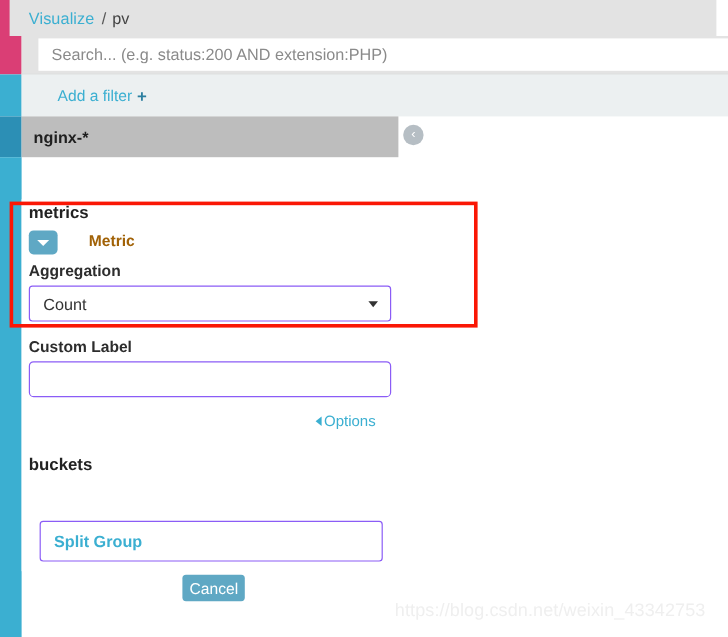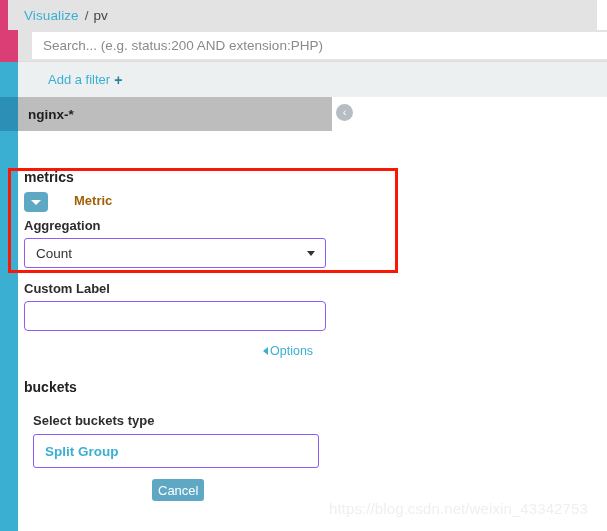--- a/index.html
+++ b/index.html
@@ -302,21 +302,20 @@
       <span></span>
     </div>
 
     <div class="advanced">
       <span class="adv-tri"></span><span>Options</span>
     </div>
 
 
     <div class="sec-head buckets-head">buckets</div>
 
-    <div class="fld-label lbl-bucket">Select buckets type</div>
     <div class="opt-box opt-bucket">
       <span>Split Group</span>
     </div>
 
     <button class="btn-teal btn-cancel">Cancel</button>
   </div>
 
   <div class="redbox"></div>
 
   <div class="watermark">https://blog.csdn.net/weixin_43342753</div>

